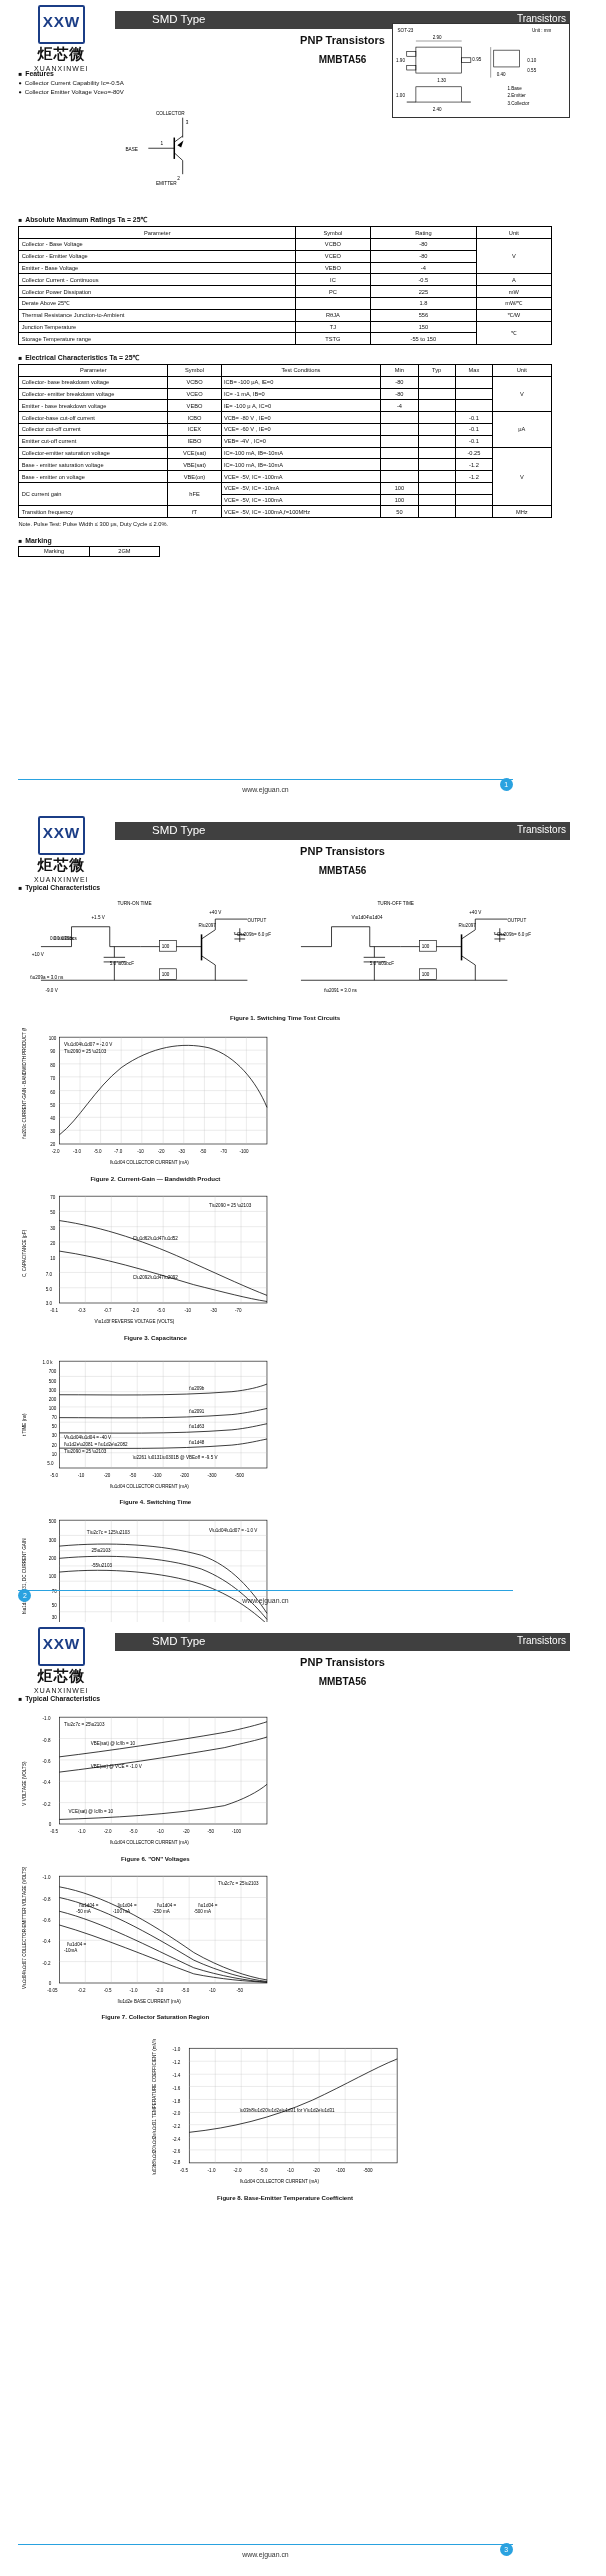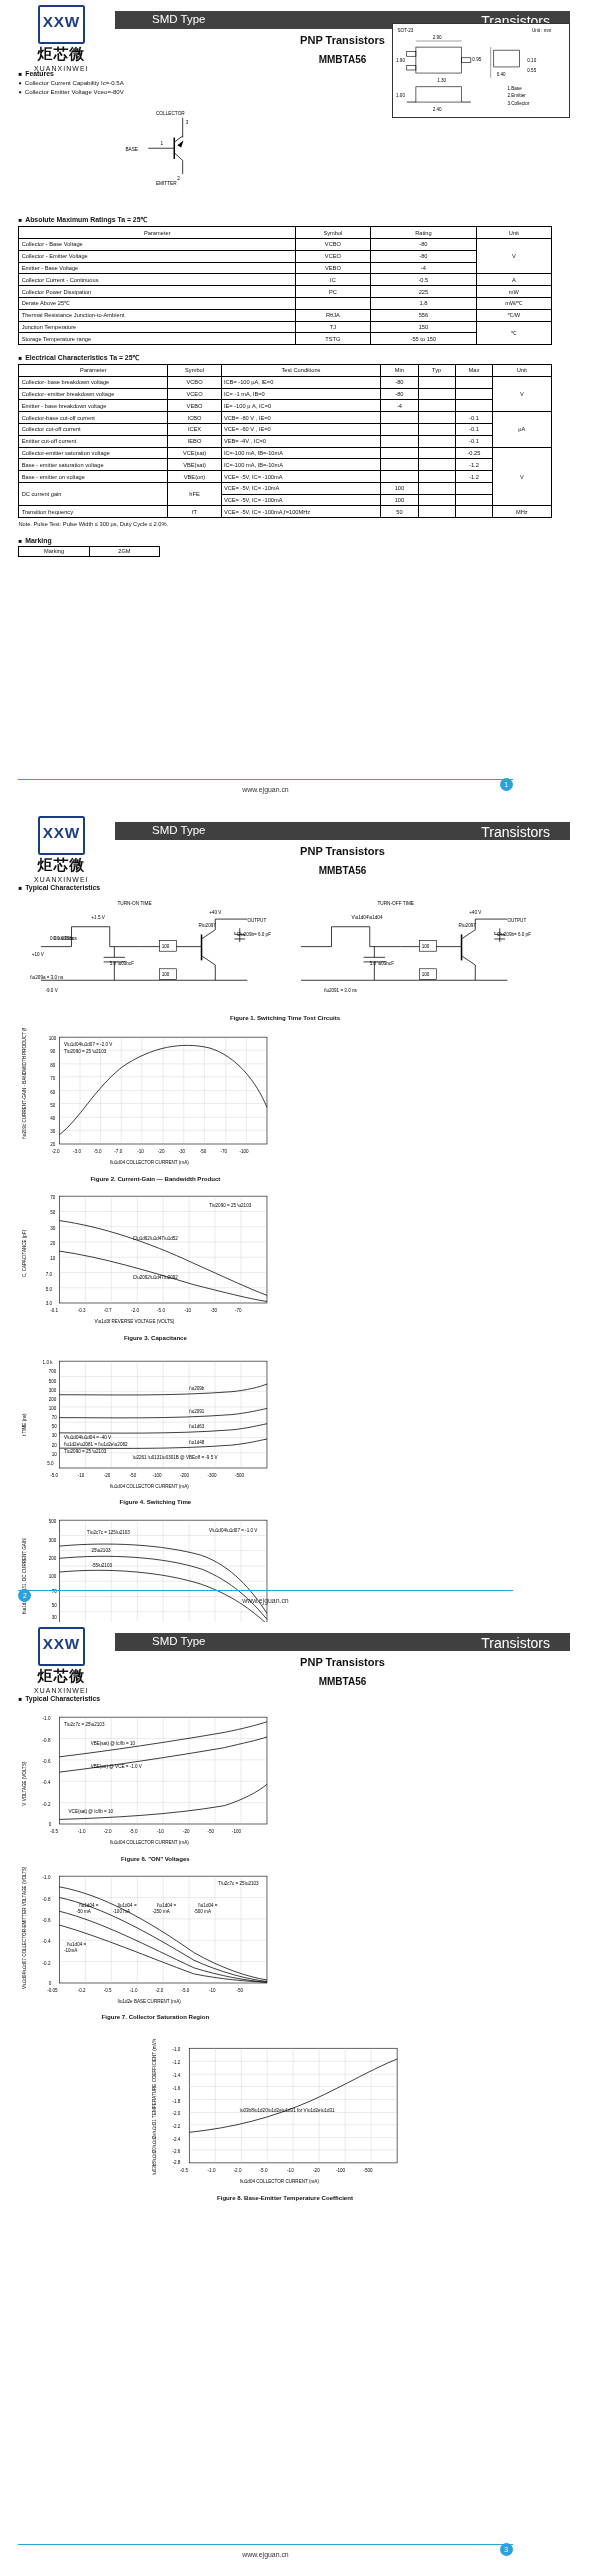--- a/index.html
+++ b/index.html
@@ -12,21 +12,21 @@
 
   
   .hdr{position:relative;height:70px;}
   .logo{position:absolute;left:15.3px;top:4.6px;width:92px;text-align:center;}
   .logo .mark{width:43px;height:35px;border:2.3px solid #1b3d86;border-radius:2.3px;margin:0 auto;position:relative;}
   .logo .mark span{position:absolute;left:0;right:0;top:6.1px;text-align:center;font-weight:bold;font-size:15.3px;color:#1b3d86;letter-spacing:0.8px;}
   .logo .cn{font-size:15px;font-weight:bold;color:#111;margin-top:1.5px;letter-spacing:0.8px;}
   .logo .en{font-size:6.9px;color:#111;letter-spacing:1.1px;margin-top:0.8px;}
   .bluebar{position:absolute;left:115px;right:0;top:10.7px;height:18.4px;background:#404040;}
   .bluebar .t1{position:absolute;left:37px;top:2.3px;color:#fff;font-size:11.5px;}
-  .bluebar .t2{position:absolute;right:20px;top:2.3px;color:#fff;font-size:14px;}
+  .bluebar .t2{position:absolute;right:4px;top:2.3px;color:#fff;font-size:10px;}
   .subttl{position:absolute;left:115px;right:0;top:34px;text-align:center;font-size:11px;font-weight:bold;}
   .partno{position:absolute;left:115px;right:0;top:54px;text-align:center;font-size:10px;font-weight:bold;}
 
   
   .sec{font-size:6.9px;font-weight:bold;margin:0 0 2.3px 0;}
   .sec:before{content:"\25A0";font-size:6.1px;margin-right:3.1px;}
   .bullet{font-size:6.1px;margin:1.5px 0;}
   .bullet:before{content:"\25CF";font-size:5.4px;margin-right:3.1px;}
 
   table.dt{border-collapse:collapse;font-size:5.7px;width:100%;}

